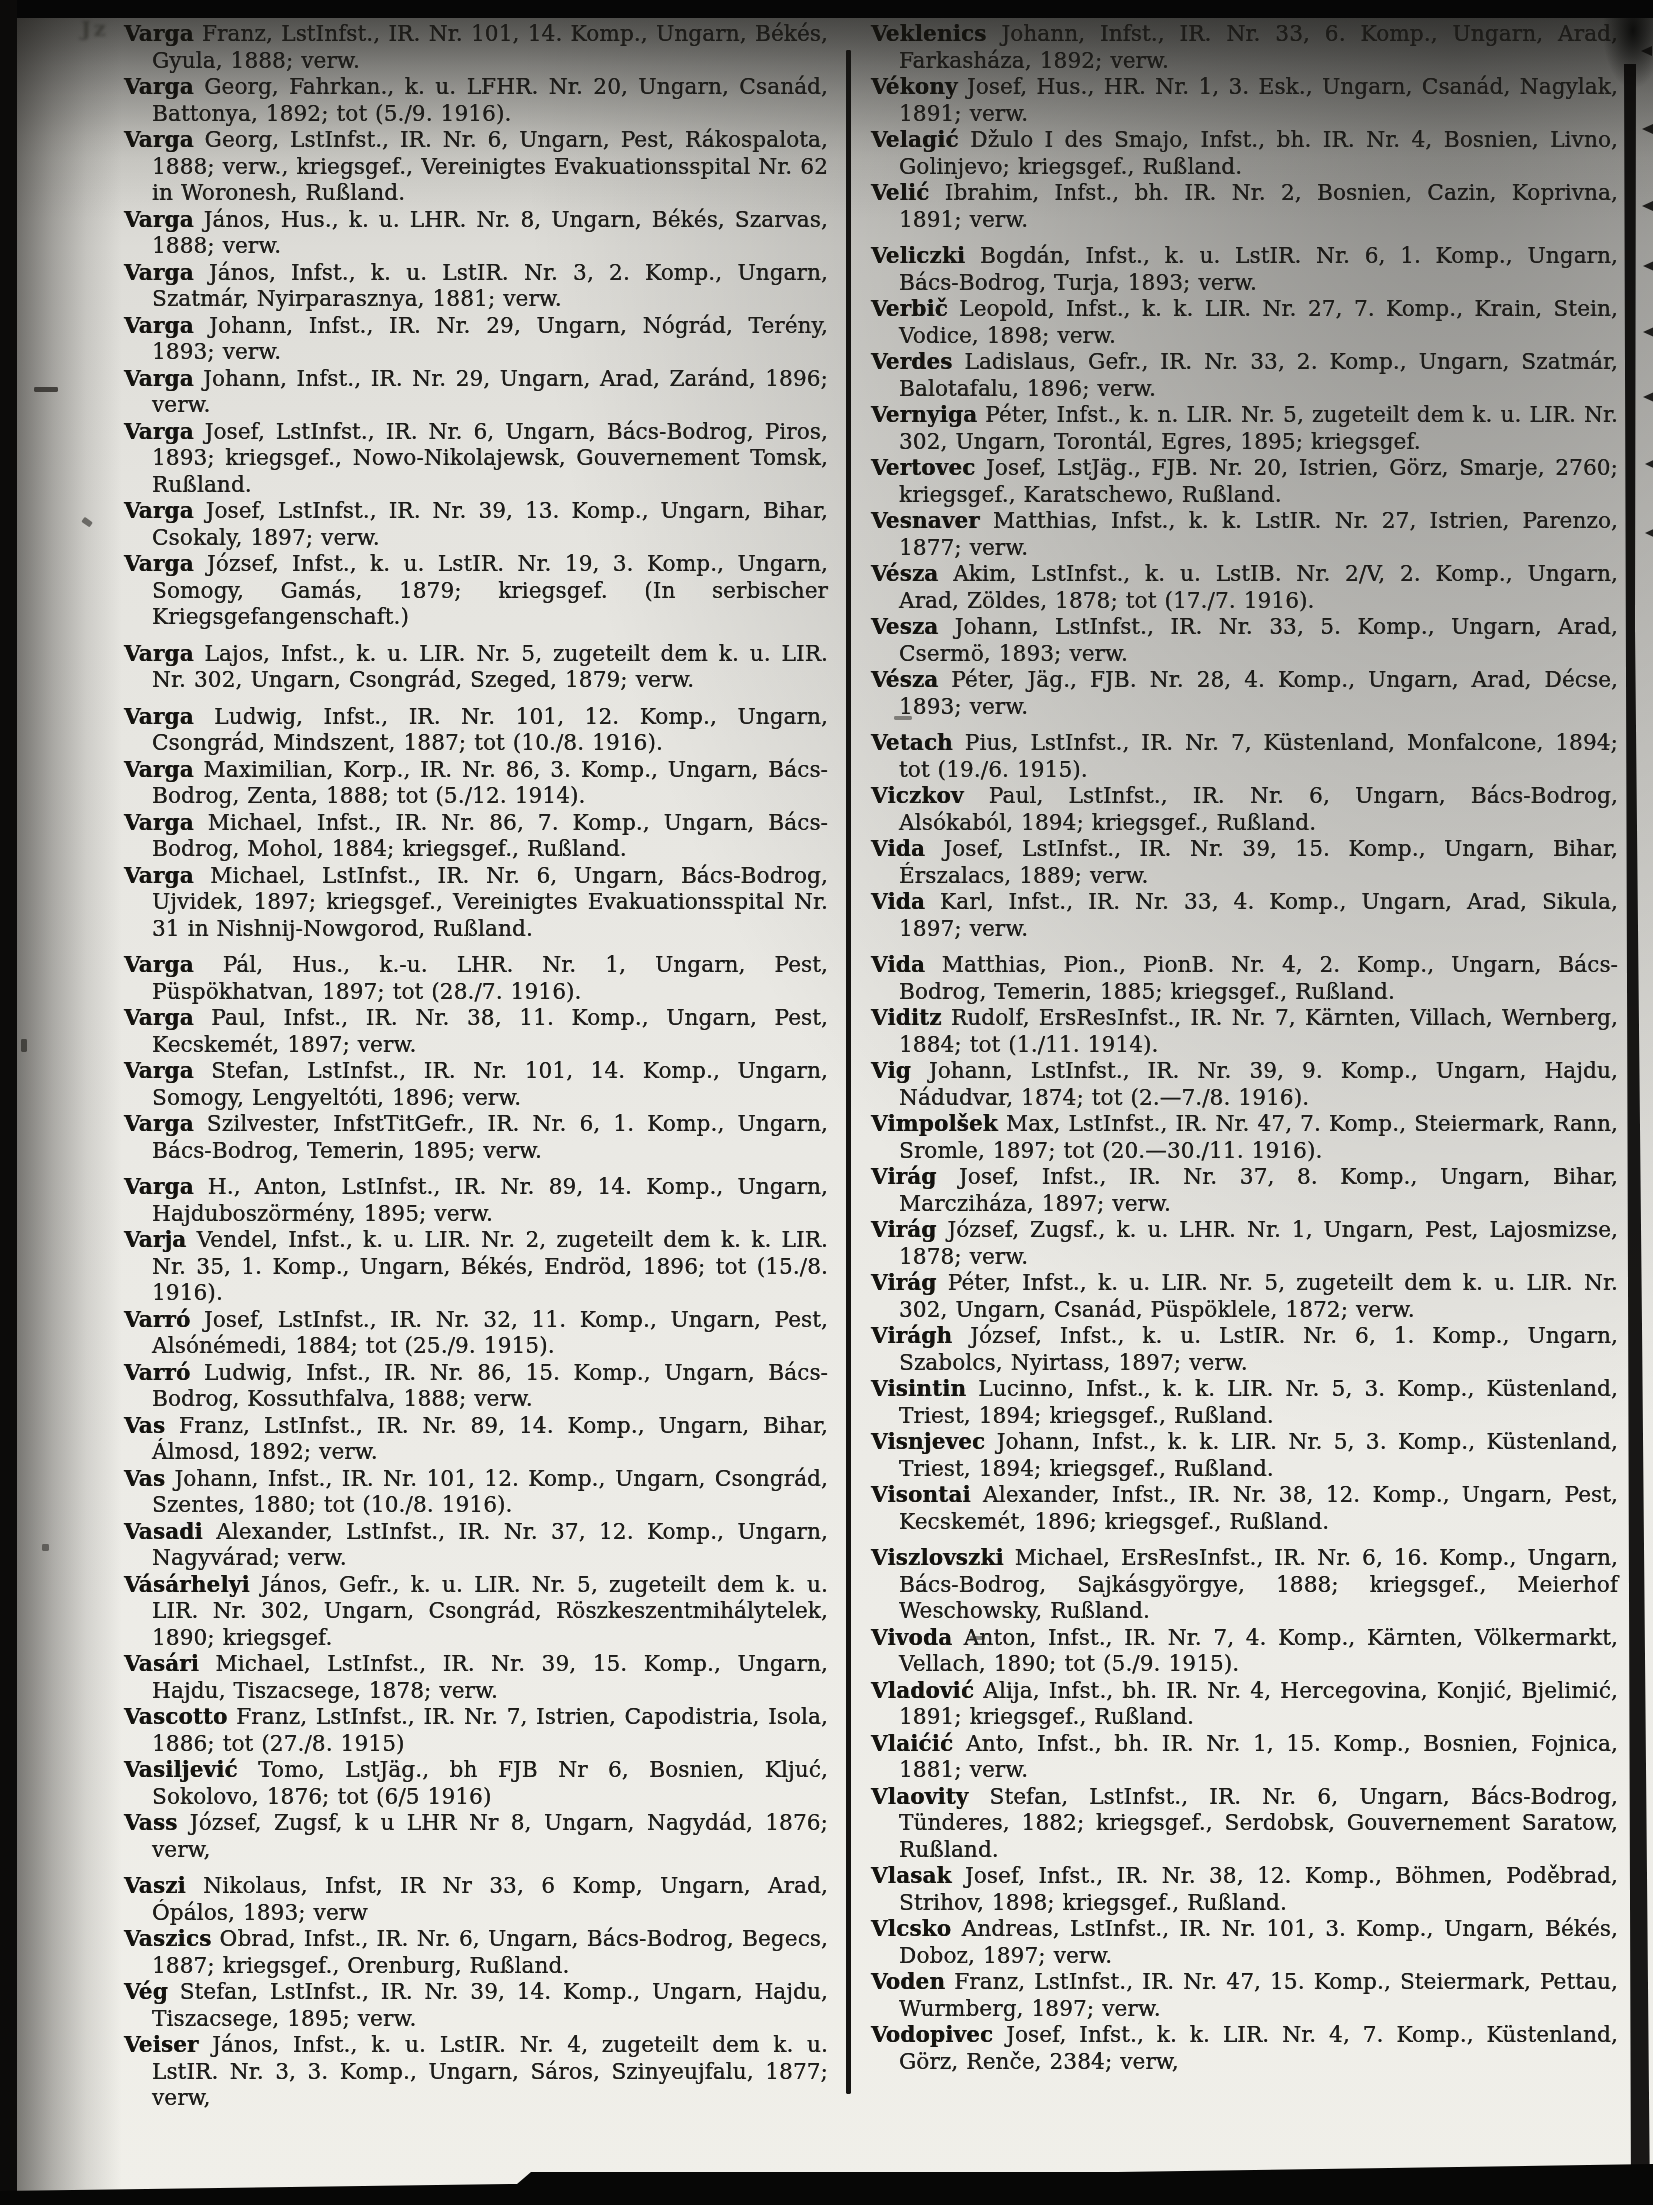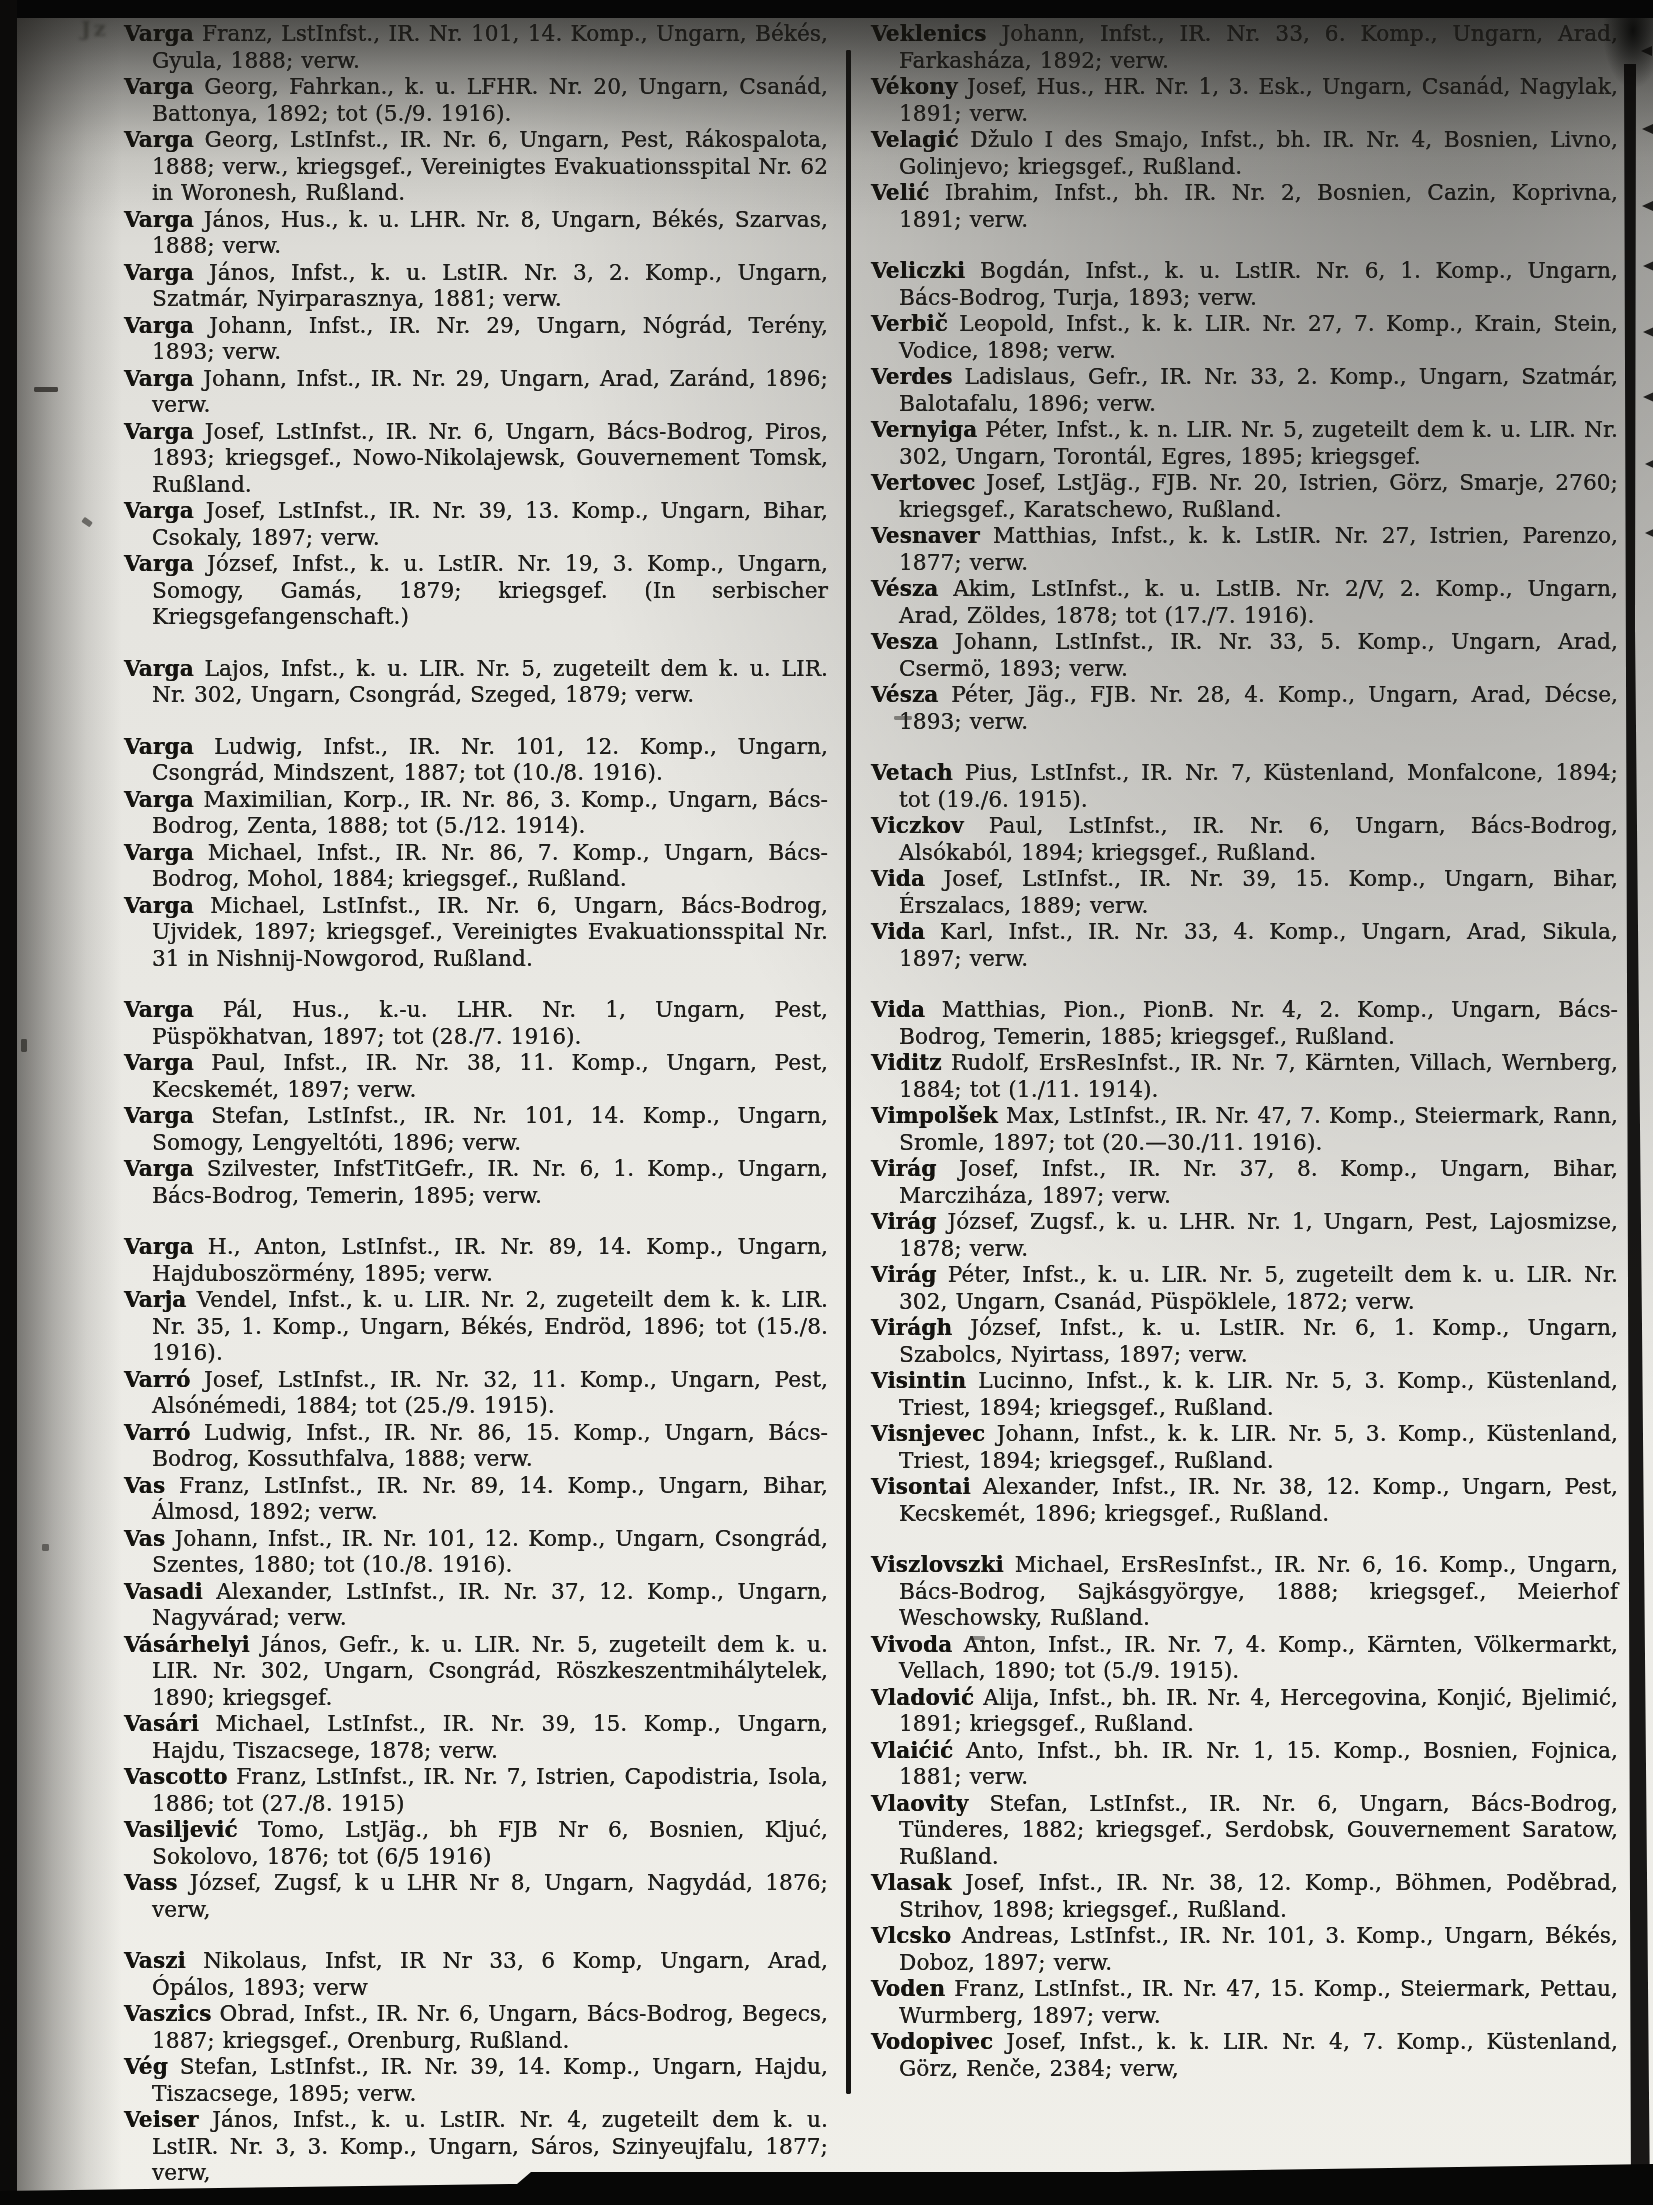--- a/index.html
+++ b/index.html
@@ -33,21 +33,21 @@
   
   .col{position:absolute;top:21px;text-align:justify;z-index:3;}
   .col-left{left:124px;width:704px;}
   .col-right{left:871px;width:747px;}
   .entry{
     margin:0;padding-left:28px;text-indent:-28px;
     font-size:21.6px;line-height:26.5px;color:#1d1c19;
     letter-spacing:0.1px;word-spacing:1px;
     text-shadow:0 0 0.5px rgba(28,27,24,.85), 0.3px 0.3px 0.4px rgba(28,27,24,.35);
   }
-  .entry.gap{margin-top:25px;}
+  .entry.gap{margin-top:10px;}
   .surname{font-weight:700;color:#14130f;}
   .divider{
     position:absolute;left:846px;top:50px;width:4.9px;height:2044px;
     background:#161513;z-index:3;border-radius:1.4px;
   }
   
   .top-bar{position:absolute;left:0;top:0;width:100%;height:18px;background:#060606;z-index:6;}
   .left-bar{position:absolute;left:0;top:0;width:17px;height:100%;background:#0c0b0a;z-index:6;}
   .bottom-band{
     position:absolute;left:0;top:0;width:1653px;height:2205px;z-index:6;
@@ -130,20 +130,21 @@
     <p class="entry"><b class="surname">Vesnaver</b><span> Matthias, Infst., k. k. LstIR. Nr. 27, Istrien, Parenzo, 1877; verw.</span></p>
     <p class="entry"><b class="surname">Vésza</b><span> Akim, LstInfst., k. u. LstIB. Nr. 2/V, 2. Komp., Ungarn, Arad, Zöldes, 1878; tot (17./7. 1916).</span></p>
     <p class="entry"><b class="surname">Vesza</b><span> Johann, LstInfst., IR. Nr. 33, 5. Komp., Ungarn, Arad, Csermö, 1893; verw.</span></p>
     <p class="entry"><b class="surname">Vésza</b><span> Péter, Jäg., FJB. Nr. 28, 4. Komp., Ungarn, Arad, Décse, 1893; verw.</span></p>
     <p class="entry gap"><b class="surname">Vetach</b><span> Pius, LstInfst., IR. Nr. 7, Küstenland, Monfalcone, 1894; tot (19./6. 1915).</span></p>
     <p class="entry"><b class="surname">Viczkov</b><span> Paul, LstInfst., IR. Nr. 6, Ungarn, Bács-Bodrog, Alsókaból, 1894; kriegsgef., Rußland.</span></p>
     <p class="entry"><b class="surname">Vida</b><span> Josef, LstInfst., IR. Nr. 39, 15. Komp., Ungarn, Bihar, Érszalacs, 1889; verw.</span></p>
     <p class="entry"><b class="surname">Vida</b><span> Karl, Infst., IR. Nr. 33, 4. Komp., Ungarn, Arad, Sikula, 1897; verw.</span></p>
     <p class="entry gap"><b class="surname">Vida</b><span> Matthias, Pion., PionB. Nr. 4, 2. Komp., Ungarn, Bács-Bodrog, Temerin, 1885; kriegsgef., Rußland.</span></p>
     <p class="entry"><b class="surname">Viditz</b><span> Rudolf, ErsResInfst., IR. Nr. 7, Kärnten, Villach, Wernberg, 1884; tot (1./11. 1914).</span></p>
+    <p class="entry"><b class="surname">Vig</b><span> Johann, LstInfst., IR. Nr. 39, 9. Komp., Ungarn, Hajdu, Nádudvar, 1874; tot (2.—7./8. 1916).</span></p>
     <p class="entry"><b class="surname">Vimpolšek</b><span> Max, LstInfst., IR. Nr. 47, 7. Komp., Steiermark, Rann, Sromle, 1897; tot (20.—30./11. 1916).</span></p>
     <p class="entry"><b class="surname">Virág</b><span> Josef, Infst., IR. Nr. 37, 8. Komp., Ungarn, Bihar, Marcziháza, 1897; verw.</span></p>
     <p class="entry"><b class="surname">Virág</b><span> József, Zugsf., k. u. LHR. Nr. 1, Ungarn, Pest, Lajosmizse, 1878; verw.</span></p>
     <p class="entry"><b class="surname">Virág</b><span> Péter, Infst., k. u. LIR. Nr. 5, zugeteilt dem k. u. LIR. Nr. 302, Ungarn, Csanád, Püspöklele, 1872; verw.</span></p>
     <p class="entry"><b class="surname">Virágh</b><span> József, Infst., k. u. LstIR. Nr. 6, 1. Komp., Ungarn, Szabolcs, Nyirtass, 1897; verw.</span></p>
     <p class="entry"><b class="surname">Visintin</b><span> Lucinno, Infst., k. k. LIR. Nr. 5, 3. Komp., Küstenland, Triest, 1894; kriegsgef., Rußland.</span></p>
     <p class="entry"><b class="surname">Visnjevec</b><span> Johann, Infst., k. k. LIR. Nr. 5, 3. Komp., Küstenland, Triest, 1894; kriegsgef., Rußland.</span></p>
     <p class="entry"><b class="surname">Visontai</b><span> Alexander, Infst., IR. Nr. 38, 12. Komp., Ungarn, Pest, Kecskemét, 1896; kriegsgef., Rußland.</span></p>
     <p class="entry gap"><b class="surname">Viszlovszki</b><span> Michael, ErsResInfst., IR. Nr. 6, 16. Komp., Ungarn, Bács-Bodrog, Sajkásgyörgye, 1888; kriegsgef., Meierhof Weschowsky, Rußland.</span></p>
     <p class="entry"><b class="surname">Vivoda</b><span> Anton, Infst., IR. Nr. 7, 4. Komp., Kärnten, Völkermarkt, Vellach, 1890; tot (5./9. 1915).</span></p>

